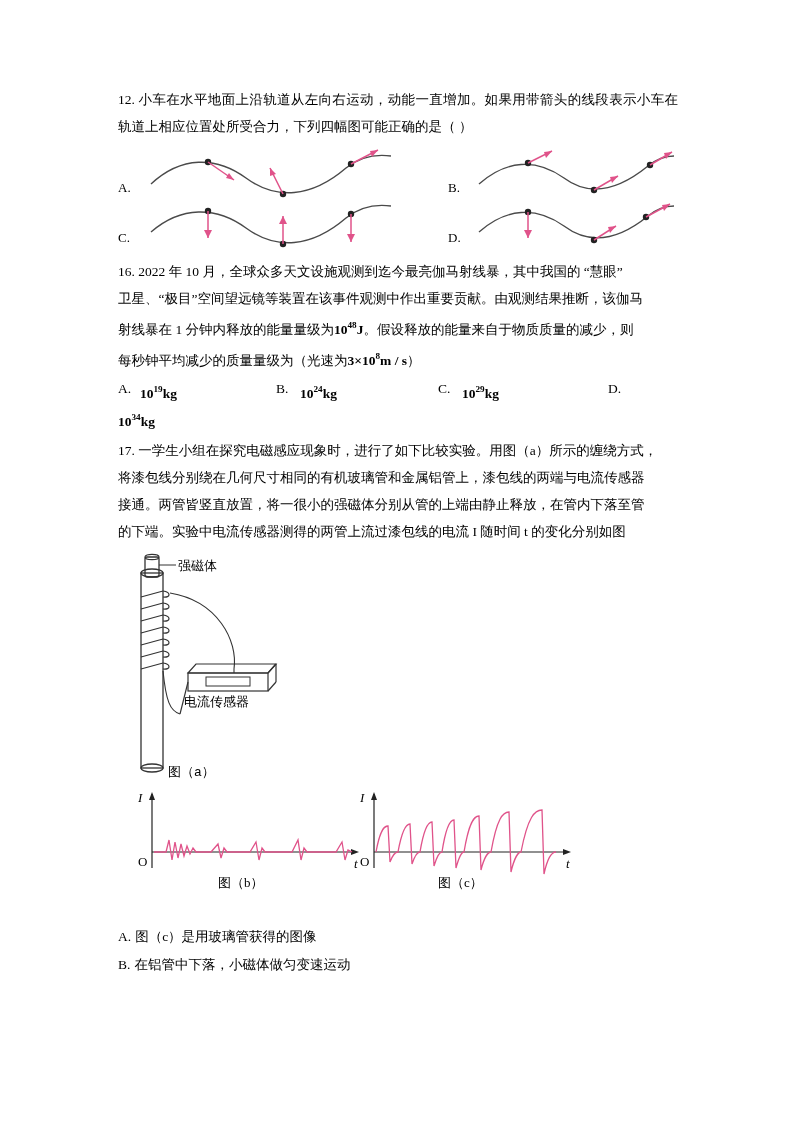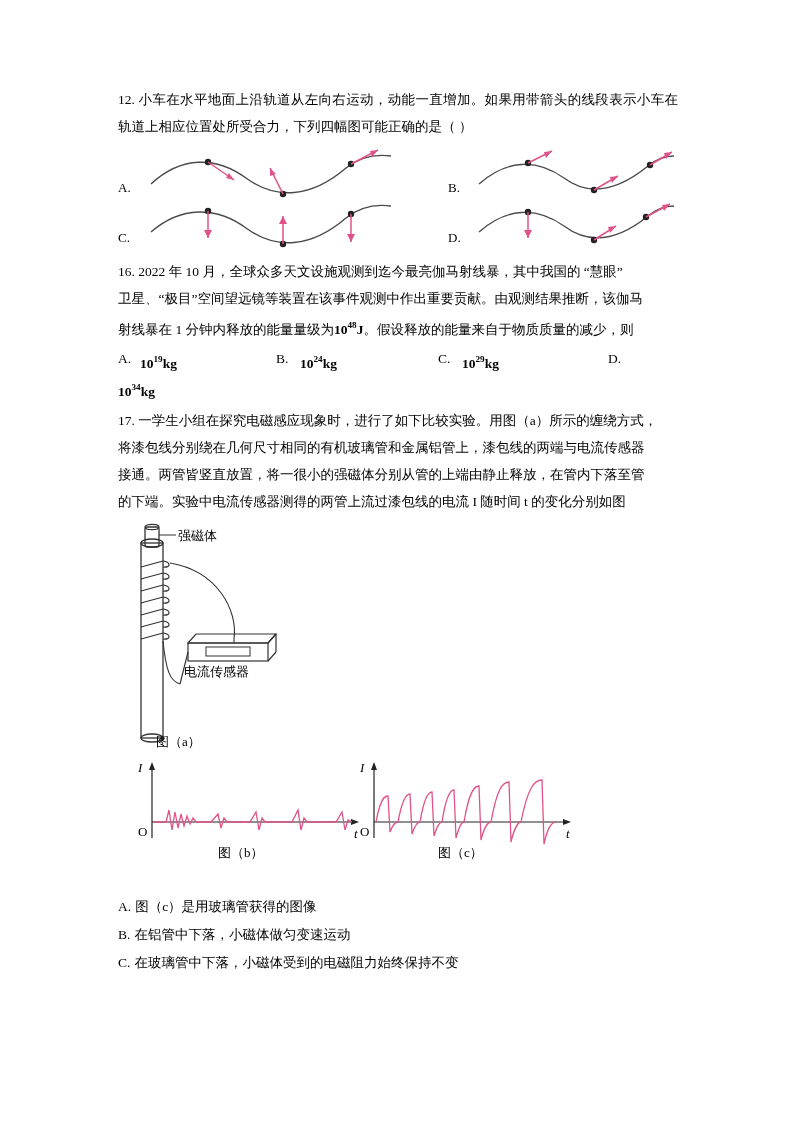--- a/index.html
+++ b/index.html
@@ -188,20 +188,23 @@
       <div class="q-text">
         <span class="num">16.</span>
         <span>2022 年 10 月，全球众多天文设施观测到迄今最亮伽马射线暴，其中我国的 “慧眼”</span>
       </div>
       <div class="q-text">
         <span>卫星、“极目”空间望远镜等装置在该事件观测中作出重要贡献。由观测结果推断，该伽马</span>
       </div>
       <div class="q-text">
         <span>射线暴在 1 分钟内释放的能量量级为</span><span class="bold-math">10</span><span class="bold-math sup">48</span><span class="bold-math">J</span><span>。假设释放的能量来自于物质质量的减少，则</span>
       </div>
+      <div class="q-text">
+        <span>每秒钟平均减少的质量量级为（光速为</span><span class="bold-math">3×10</span><span class="bold-math sup">8</span><span class="bold-math">m / s</span><span>）</span>
+      </div>
 
       <div class="optrow" style="margin-top:2px;">
         <span class="lbl" style="left:0px;">A.</span>
         <span class="lbl bold-math" style="left:22px;"><span>10</span><span class="sup">19</span><span>kg</span></span>
 
         <span class="lbl" style="left:158px;">B.</span>
         <span class="lbl bold-math" style="left:182px;"><span>10</span><span class="sup">24</span><span>kg</span></span>
 
         <span class="lbl" style="left:320px;">C.</span>
         <span class="lbl bold-math" style="left:344px;"><span>10</span><span class="sup">29</span><span>kg</span></span>
@@ -260,21 +263,21 @@
             <line x1="150" y1="122" x2="158" y2="113" stroke="#333" stroke-width="1.2"></line>
             <line x1="150" y1="140" x2="158" y2="131" stroke="#333" stroke-width="1.2"></line>
             <line x1="158" y1="113" x2="158" y2="131" stroke="#333" stroke-width="1.2"></line>
             <rect x="88" y="126" width="44" height="9" fill="none" stroke="#333" stroke-width="1"></rect>
             <line x1="70" y1="131" x2="62" y2="163" stroke="#333" stroke-width="1.1"></line>
             <line x1="116" y1="118" x2="116" y2="122" stroke="#333" stroke-width="1.1"></line>
           </g>
         </svg>
         <span class="cap" style="left:60px; top:6px;">强磁体</span>
         <span class="cap" style="left:66px; top:142px;">电流传感器</span>
-        <span class="cap" style="left:38px; top:212px;">图（a）</span>
+        <span class="cap" style="left:50px; top:212px;font-family:Liberation Mono, monospace;">图（a）</span>
       </div>
 
       <div class="fig17bc">
 
         <svg width="250" height="110" viewBox="0 0 250 110" style="position:absolute; left:8px; top:0px;">
           <line x1="26" y1="4" x2="26" y2="78" stroke="#222" stroke-width="1.2"></line>
           <polygon points="26,2 23,10 29,10" fill="#222"></polygon>
           <line x1="26" y1="62" x2="230" y2="62" stroke="#222" stroke-width="1.2"></line>
           <polygon points="233,62 225,59 225,65" fill="#222"></polygon>
           <g stroke="#e0538a" stroke-width="1.3" fill="none">
@@ -301,20 +304,17 @@
         <span class="cap" style="left:320px; top:84px;">图（c）</span>
       </div>
 
       <div class="choices">
         <div class="choice">
           <span class="ch-letter">A.</span><span>图（c）是用玻璃管获得的图像</span>
         </div>
         <div class="choice">
           <span class="ch-letter">B.</span><span>在铝管中下落，小磁体做匀变速运动</span>
         </div>
-        <div class="choice">
-          <span class="ch-letter">C.</span><span>在玻璃管中下落，小磁体受到的电磁阻力始终保持不变</span>
-        </div>
       </div>
     </div>
 
   </div>
 </div>
 
 </body></html>

